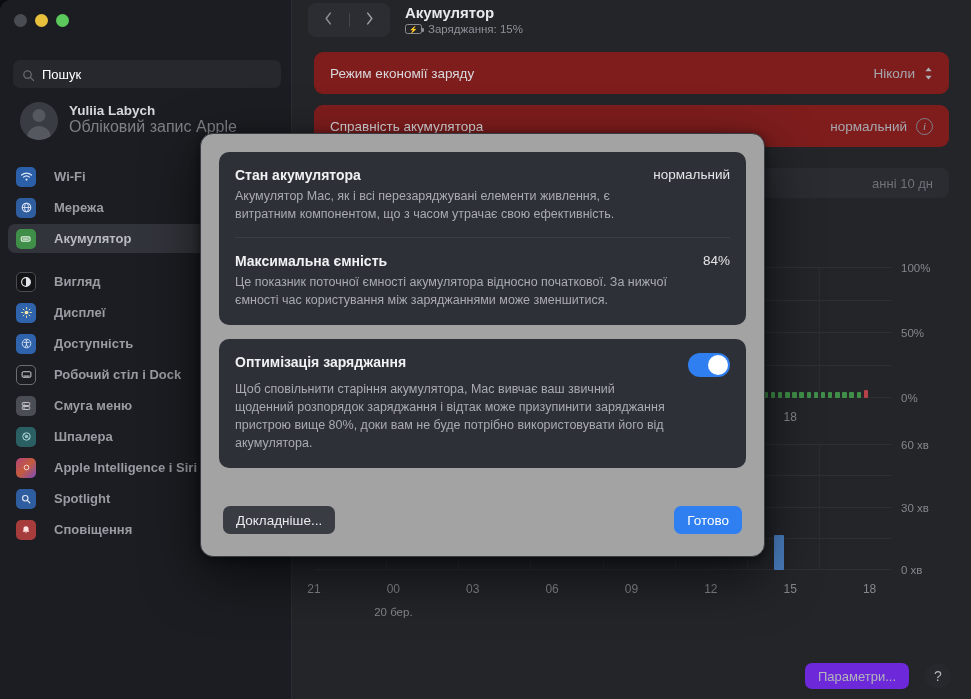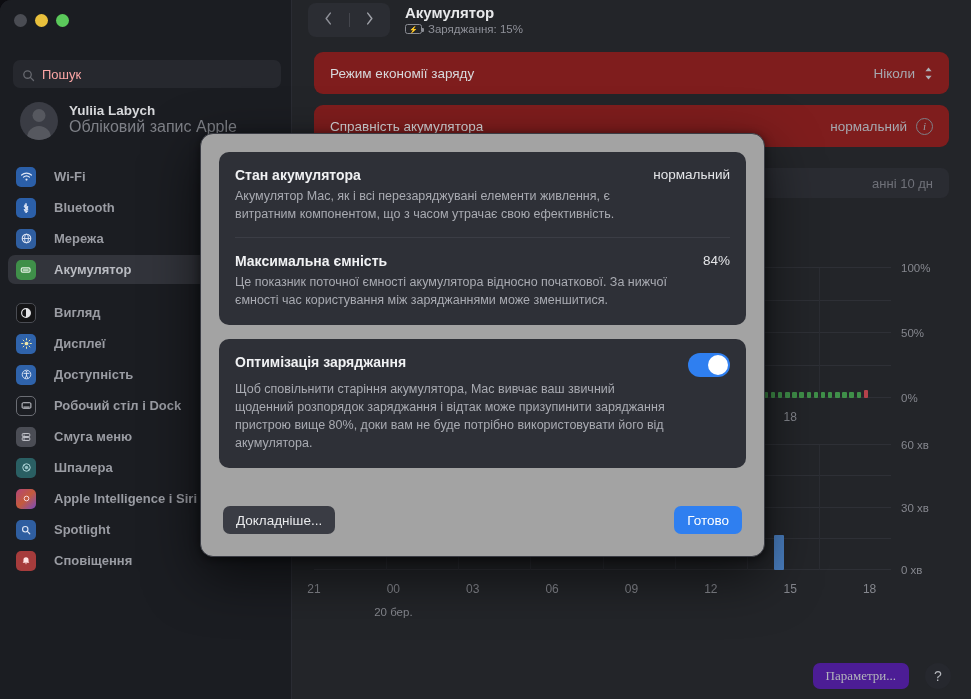--- a/index.html
+++ b/index.html
@@ -31,21 +31,21 @@
   .tl.red { background: #4a4c53; }
   .tl.yellow { background: #e9c03c; }
   .tl.green { background: #5bc95b; }
 
   .searchbox {
     position: absolute; left: 13px; top: 60px; width: 268px; height: 28px;
     background: #26282e; border-radius: 7px;
     display: flex; align-items: center; padding: 0 9px; gap: 7px;
   }
   .searchbox .mag { width: 13px; height: 13px; flex: none; opacity: .55; }
-  .search-ph { color: #fca5a5; font-size: 13px; }
+  .search-ph { color: #ffffff; font-size: 13px; }
 
   .account {
     position: absolute; left: 13px; top: 102px; width: 268px; height: 50px;
     display: flex; gap: 11px; padding: 0 7px;
     border-radius: 7px;
   }
   .avatar {
     width: 38px; height: 38px; border-radius: 50%;
     background: #3a3c44; position: relative; overflow: hidden; flex: none;
   }
@@ -151,22 +151,22 @@
   }
   .bar { position: absolute; bottom: 0; border-radius: 1px; }
   .xlab {
     position: absolute; color: #85878e; font-size: 12px; transform: translateX(-50%);
   }
   .xlab2 { position: absolute; color: #85878e; font-size: 11.5px; transform: translateX(-50%); }
 
   
   .btn-params {
     position: absolute; right: 62px; bottom: 10px; height: 26px;
-    background: #4c1d95; border-radius: 7px; padding: 0 13px;
-    display: flex; align-items: center; color: #b3b5bb; font-size: 13px; font-family: Liberation Serif, serif;
+    background: #6d28d9; border-radius: 7px; padding: 0 13px;
+    display: flex; align-items: center; color: #b3b5bb; font-size: 13px;
   }
   .btn-help {
     position: absolute; right: 20px; bottom: 10px; width: 26px; height: 26px;
     border-radius: 50%; background: #26282e;
     display: flex; align-items: center; justify-content: center;
     color: #b3b5bb; font-size: 14px;
   }
 
   
   .sheet {
@@ -242,30 +242,20 @@
         <div class="navgroup">
           <div class="navitem">
             <span class="ico ico-wifi">
               <svg viewBox="0 0 16 16" width="13" height="13">
                 <path d="M2 6.2A9 9 0 0 1 14 6.2" fill="none" stroke="#dfe6f5" stroke-width="1.5" stroke-linecap="round"></path>
                 <path d="M4.3 8.8a5.6 5.6 0 0 1 7.4 0" fill="none" stroke="#dfe6f5" stroke-width="1.5" stroke-linecap="round"></path>
                 <circle cx="8" cy="11.8" r="1.3" fill="#dfe6f5"></circle>
               </svg>
             </span>
             <span class="label">Wi-Fi</span>
-          </div>
-          <div class="navitem">
-            <span class="ico ico-bt">
-              <svg viewBox="0 0 16 16" width="12" height="12">
-                <path d="M6 4.2 10.3 8 6 11.8 M8 2v12l2.3-2.2" fill="none" stroke="#dfe6f5" stroke-width="1.4" stroke-linejoin="round" stroke-linecap="round"></path>
-                <path d="M8 2v12" stroke="#dfe6f5" stroke-width="1.4"></path>
-                <path d="M5.6 6 10.4 10.2 M5.6 10.2 10.4 6" stroke="#dfe6f5" stroke-width="1.4" stroke-linecap="round"></path>
-              </svg>
-            </span>
-            <span class="label">Bluetooth</span>
           </div>
           <div class="navitem">
             <span class="ico ico-net">
               <svg viewBox="0 0 16 16" width="13" height="13">
                 <circle cx="8" cy="8" r="5.3" fill="none" stroke="#dfe6f5" stroke-width="1.3"></circle>
                 <ellipse cx="8" cy="8" rx="2.4" ry="5.3" fill="none" stroke="#dfe6f5" stroke-width="1.1"></ellipse>
                 <line x1="2.8" y1="8" x2="13.2" y2="8" stroke="#dfe6f5" stroke-width="1.1"></line>
               </svg>
             </span>
             <span class="label">Мережа</span>

